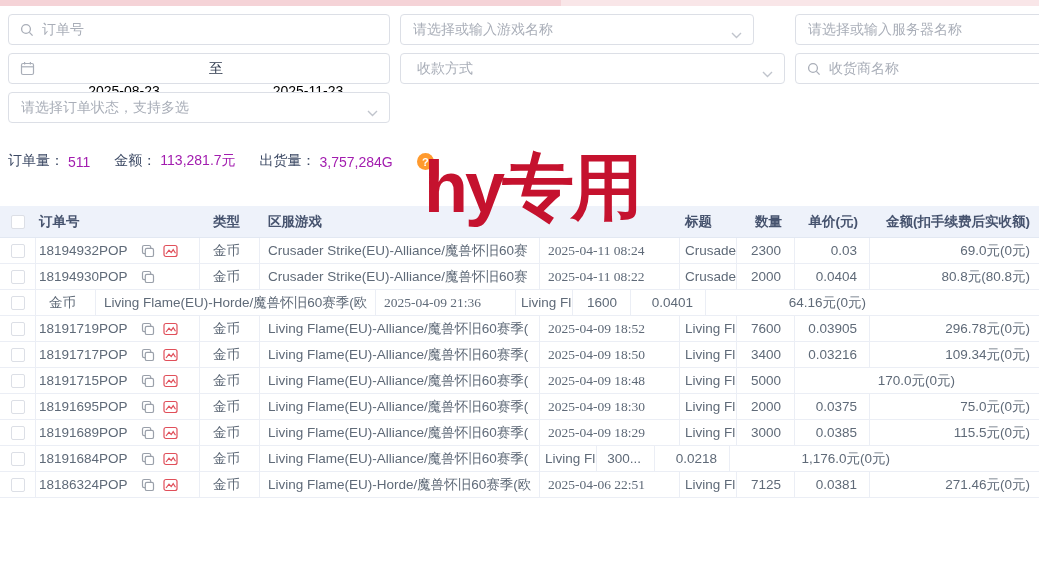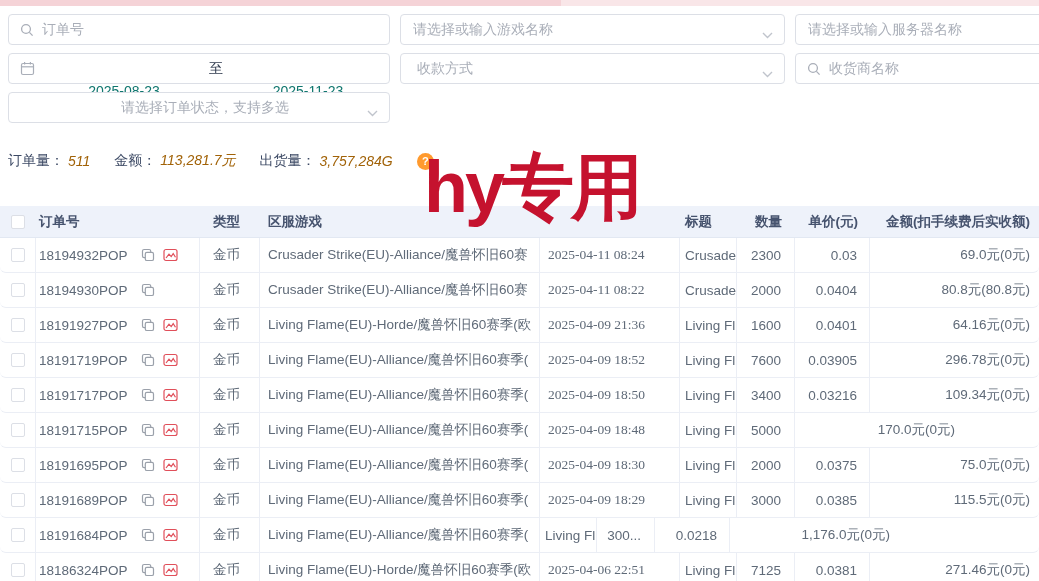--- a/index.html
+++ b/index.html
@@ -8,53 +8,53 @@
   .screen { position:relative; width:1039px; height:581px; background:#fff; overflow:hidden; }
 
   
   .top-strip { position:absolute; top:0; left:0; width:1039px; height:6px;
     background:linear-gradient(to right,#f5d3d7 0,#f5d3d7 54%,#f9e6e8 54%,#f9e6e8 100%); }
 
   
   .fld { position:absolute; height:31px; border:1px solid #dcdfe6; border-radius:4px;
     background:#fff; display:flex; align-items:center; font-size:14px; color:#a9aeb8; }
   .fld .ph { color:#a9aeb8; white-space:nowrap; }
-  .fld .val { color:#0f766e;margin-top:44px; }
+  .fld .val { color:#000000;margin-top:44px; }
   .fld svg { flex:0 0 auto; }
   .lead-ic { margin:0 8px 0 11px; display:flex; }
   .chev { position:absolute; right:11px; top:11px; }
   .f-order   { top:14px; left:8px;   width:382px; }
-  .f-game    { top:14px; left:400px; width:385px; }
+  .f-game    { top:14px; left:400px; width:354px; }
   .f-server  { top:14px; left:795px; width:385px; }
   .f-date    { top:53px; left:8px;   width:382px; }
   .f-pay     { top:53px; left:400px; width:385px; padding-left:16px; }
   .f-merch   { top:53px; left:795px; width:385px; }
-  .f-status  { top:92px; left:8px;   width:382px; padding-left:12px;justify-content:center; }
+  .f-status  { top:92px; left:8px;   width:382px; padding-left:12px; }
   .f-date .seg { flex:1; text-align:center; font-size:14px; }
   .f-date .to { color:#2f3a4e; padding:0 4px; }
 
   
-  .stats { position:absolute; top:152px; left:8px; display:flex; align-items:center;
+  .stats { position:absolute; top:152px; left:8px; display:flex; align-items:flex-end;
     font-size:14px; color:#3c4964; white-space:nowrap; }
   .stats .lbl { margin-right:4px; }
-  .stats .v { color:#a16207; margin-right:24px;font-style:italic; }
+  .stats .v { color:#a21caf; margin-right:24px; }
   .qmark { width:17px; height:17px; border-radius:50%; background:#ff9a2e; color:#fff;
     font-size:11px; font-weight:bold; display:flex; align-items:center; justify-content:center; }
 
   
   .watermark { position:absolute; top:146px; left:424px; z-index:10; pointer-events:none;
     font-size:72px; line-height:1.15; font-weight:800; letter-spacing:-3px; color:#c5122e;
     white-space:nowrap; }
 
   
   .table { position:absolute; top:206px; left:0; width:1039px; }
   .tr { display:flex; width:1039px; }
   .thead { height:32px; background:#eef2fa; border-bottom:1px solid #e2e8f2; }
   .thead .td { color:#46536e; font-weight:bold; border-right:none; }
-  .tbody .tr { height:35px; border-bottom:1px solid #ebeef5; background:#fff;border-radius:6px; }
+  .tbody .tr { height:26px; border-bottom:1px solid #ebeef5; background:#fff; }
   .td { display:flex; align-items:center; font-size:13.5px; color:#5f6a78;
     overflow:hidden; white-space:nowrap; }
   .tbody .td { border-right:1px solid #ebeef5; }
   .tbody .td:last-child { border-right:none;text-align:right; }
   .c0 { width:36px;  justify-content:center; }
   .c1 { width:164px; padding-left:3px; }
   .c2 { width:60px;  padding-left:13px; }
   .c3 { width:280px; padding-left:8px; }
   .c4 { width:140px; padding-left:8px;font-family:Liberation Serif, serif; }
   .c5 { width:57px;  padding-left:5px; }
@@ -206,35 +206,20 @@
           <div class="td c4">2025-04-11 08:22</div>
           <div class="td c5">Crusade</div>
           <div class="td c6">2000</div>
           <div class="td c7">0.0404</div>
           <div class="td c8">80.8元(80.8元)</div>
         </div>
         <div class="tr">
           <div class="td c0">
             <span class="cb"></span>
           </div>
-          <div class="td c1">
-            <span class="ono">18191927POP</span>
-            <span class="ic">
-              <svg width="14" height="14" viewBox="0 0 14 14">
-                <rect x="1.5" y="1.5" width="8.2" height="8.2" rx="1.6" fill="none" stroke="#9aa0aa" stroke-width="1.2"></rect>
-                <rect x="4.3" y="4.3" width="8.2" height="8.2" rx="1.6" fill="#fff" stroke="#9aa0aa" stroke-width="1.2"></rect>
-              </svg>
-            </span>
-            <span class="ic">
-              <svg width="15" height="14" viewBox="0 0 15 14">
-                <rect x="1" y="1.5" width="13" height="11" rx="2" fill="none" stroke="#e04f5a" stroke-width="1.2"></rect>
-                <path d="M3 10 L6 6.2 L8.2 8.6 L10.2 5.6 L12.5 9.2" fill="none" stroke="#e04f5a" stroke-width="1.2"></path>
-              </svg>
-            </span>
-          </div>
           <div class="td c2">金币</div>
           <div class="td c3">Living Flame(EU)-Horde/魔兽怀旧60赛季(欧</div>
           <div class="td c4">2025-04-09 21:36</div>
           <div class="td c5">Living Fl</div>
           <div class="td c6">1600</div>
           <div class="td c7">0.0401</div>
           <div class="td c8">64.16元(0元)</div>
         </div>
         <div class="tr">
           <div class="td c0">

